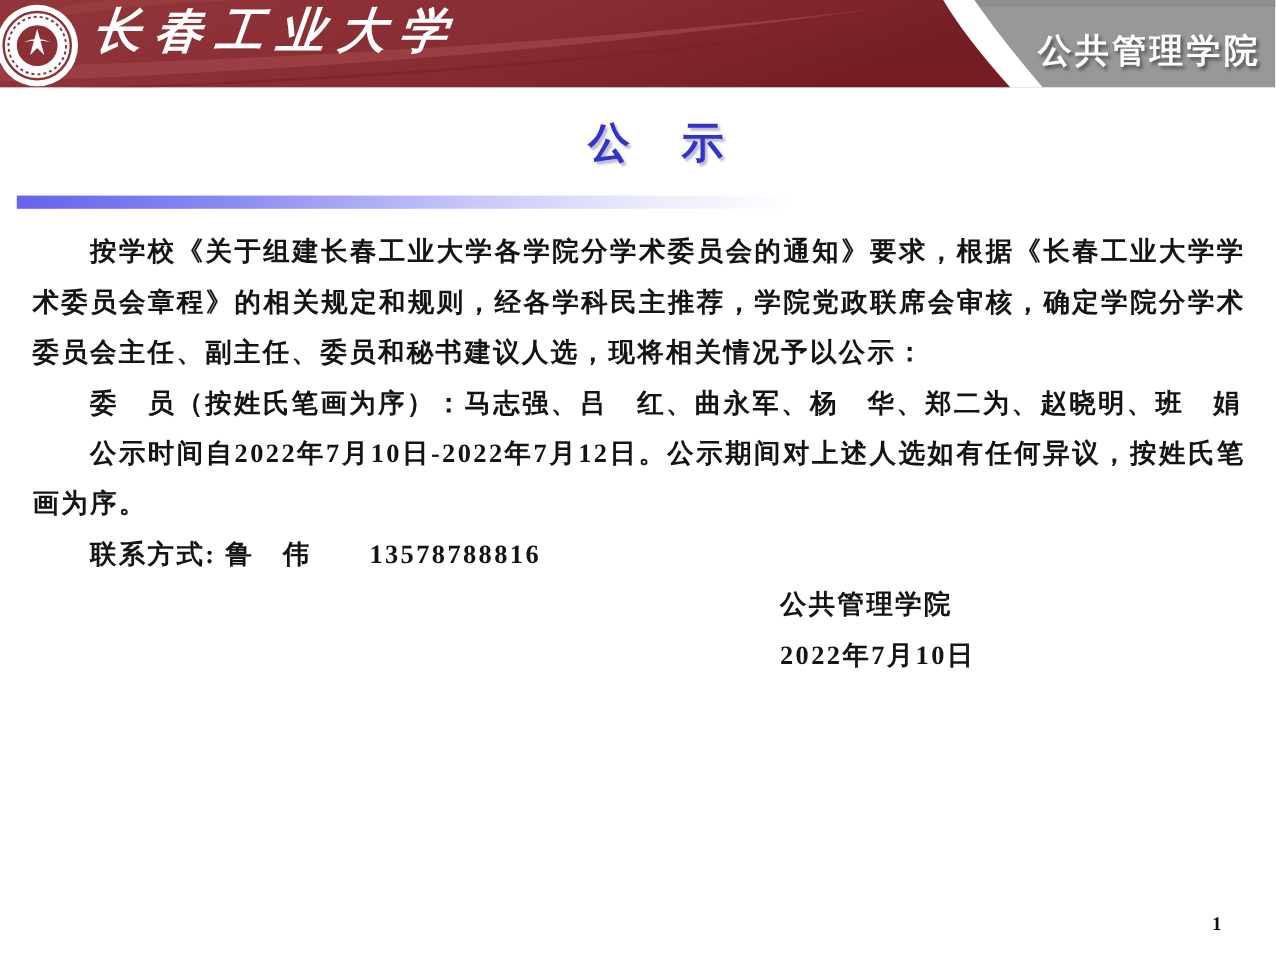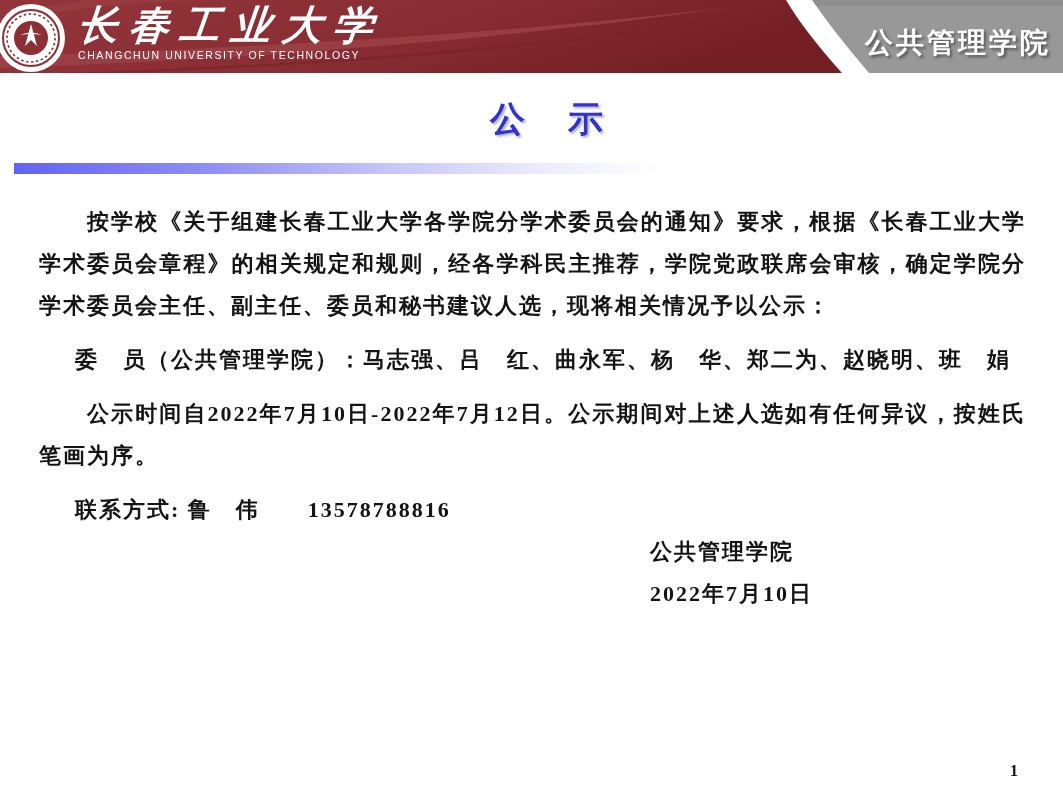--- a/index.html
+++ b/index.html
@@ -42,21 +42,21 @@
     position:absolute; top:163px; left:14px; width:646px; height:11px;
     background:linear-gradient(to right,#6463ee 0%,#8c8bf3 28%,#c6c6fa 58%,#ececfd 82%,rgba(255,255,255,0) 100%);
   }
 
   
   .content {
     position:absolute; top:189px; left:27px; width:1011px;
     font-size:22px; font-weight:bold; color:#141414;
     line-height:42px; letter-spacing:2px;
   }
-  .content p { margin:12px; text-indent:48px; text-align:justify; }
+  .content p { margin:0; text-indent:48px; text-align:justify; }
   .role-line, .contact-line { padding-left:48px; white-space:nowrap; }
   .sig-line { padding-left:623px; white-space:nowrap; }
 
   .page-num {
     position:absolute; left:1010px; top:762px;
     font-size:16px; font-weight:bold; color:#111111;
   }
 </style>
 </head>
 <body>
@@ -91,33 +91,32 @@
         <circle cx="34" cy="36" r="28" fill="none" stroke="#8C3036" stroke-width="2"></circle>
         <circle cx="34" cy="36" r="24" fill="none" stroke="#8C3036" stroke-width="1.6" stroke-dasharray="2.5 2.5"></circle>
         <circle cx="34" cy="36" r="17" fill="#8C3036"></circle>
         <path d="M34 22 L28 44 L34 38 L40 44 Z" fill="#ffffff"></path>
         <path d="M23 33 Q34 28 45 33 Q34 31 23 33 Z" fill="#ffffff"></path>
       </svg>
     </div>
 
     <div class="univ-block">
       <div class="univ-cn">长春工业大学</div>
-      <div class="univ-en">CHANGCHUN UNIVERSITY OF TECHNOLOGY</div>
     </div>
 
     <div class="college">公共管理学院</div>
   </div>
 
   <div class="title">公　示</div>
 
   <div class="rule"></div>
 
   <div class="content">
     <p>按学校《关于组建长春工业大学各学院分学术委员会的通知》要求，根据《长春工业大学学术委员会章程》的相关规定和规则，经各学科民主推荐，学院党政联席会审核，确定学院分学术委员会主任、副主任、委员和秘书建议人选，现将相关情况予以公示：</p>
-    <div class="role-line">委　员（公共管理学院）：马志强、吕　红、曲永军、杨　华、郑二为、赵晓明、班　娟</div>
+    <div class="role-line">委　员（按姓氏笔画为序）：马志强、吕　红、曲永军、杨　华、郑二为、赵晓明、班　娟</div>
     <p>公示时间自2022年7月10日-2022年7月12日。公示期间对上述人选如有任何异议，按姓氏笔画为序。</p>
     <div class="contact-line">联系方式: 鲁　伟　　13578788816</div>
     <div class="sig-line">公共管理学院</div>
     <div class="sig-line">2022年7月10日</div>
   </div>
 
   <div class="page-num">1</div>
 
 </div>
 

